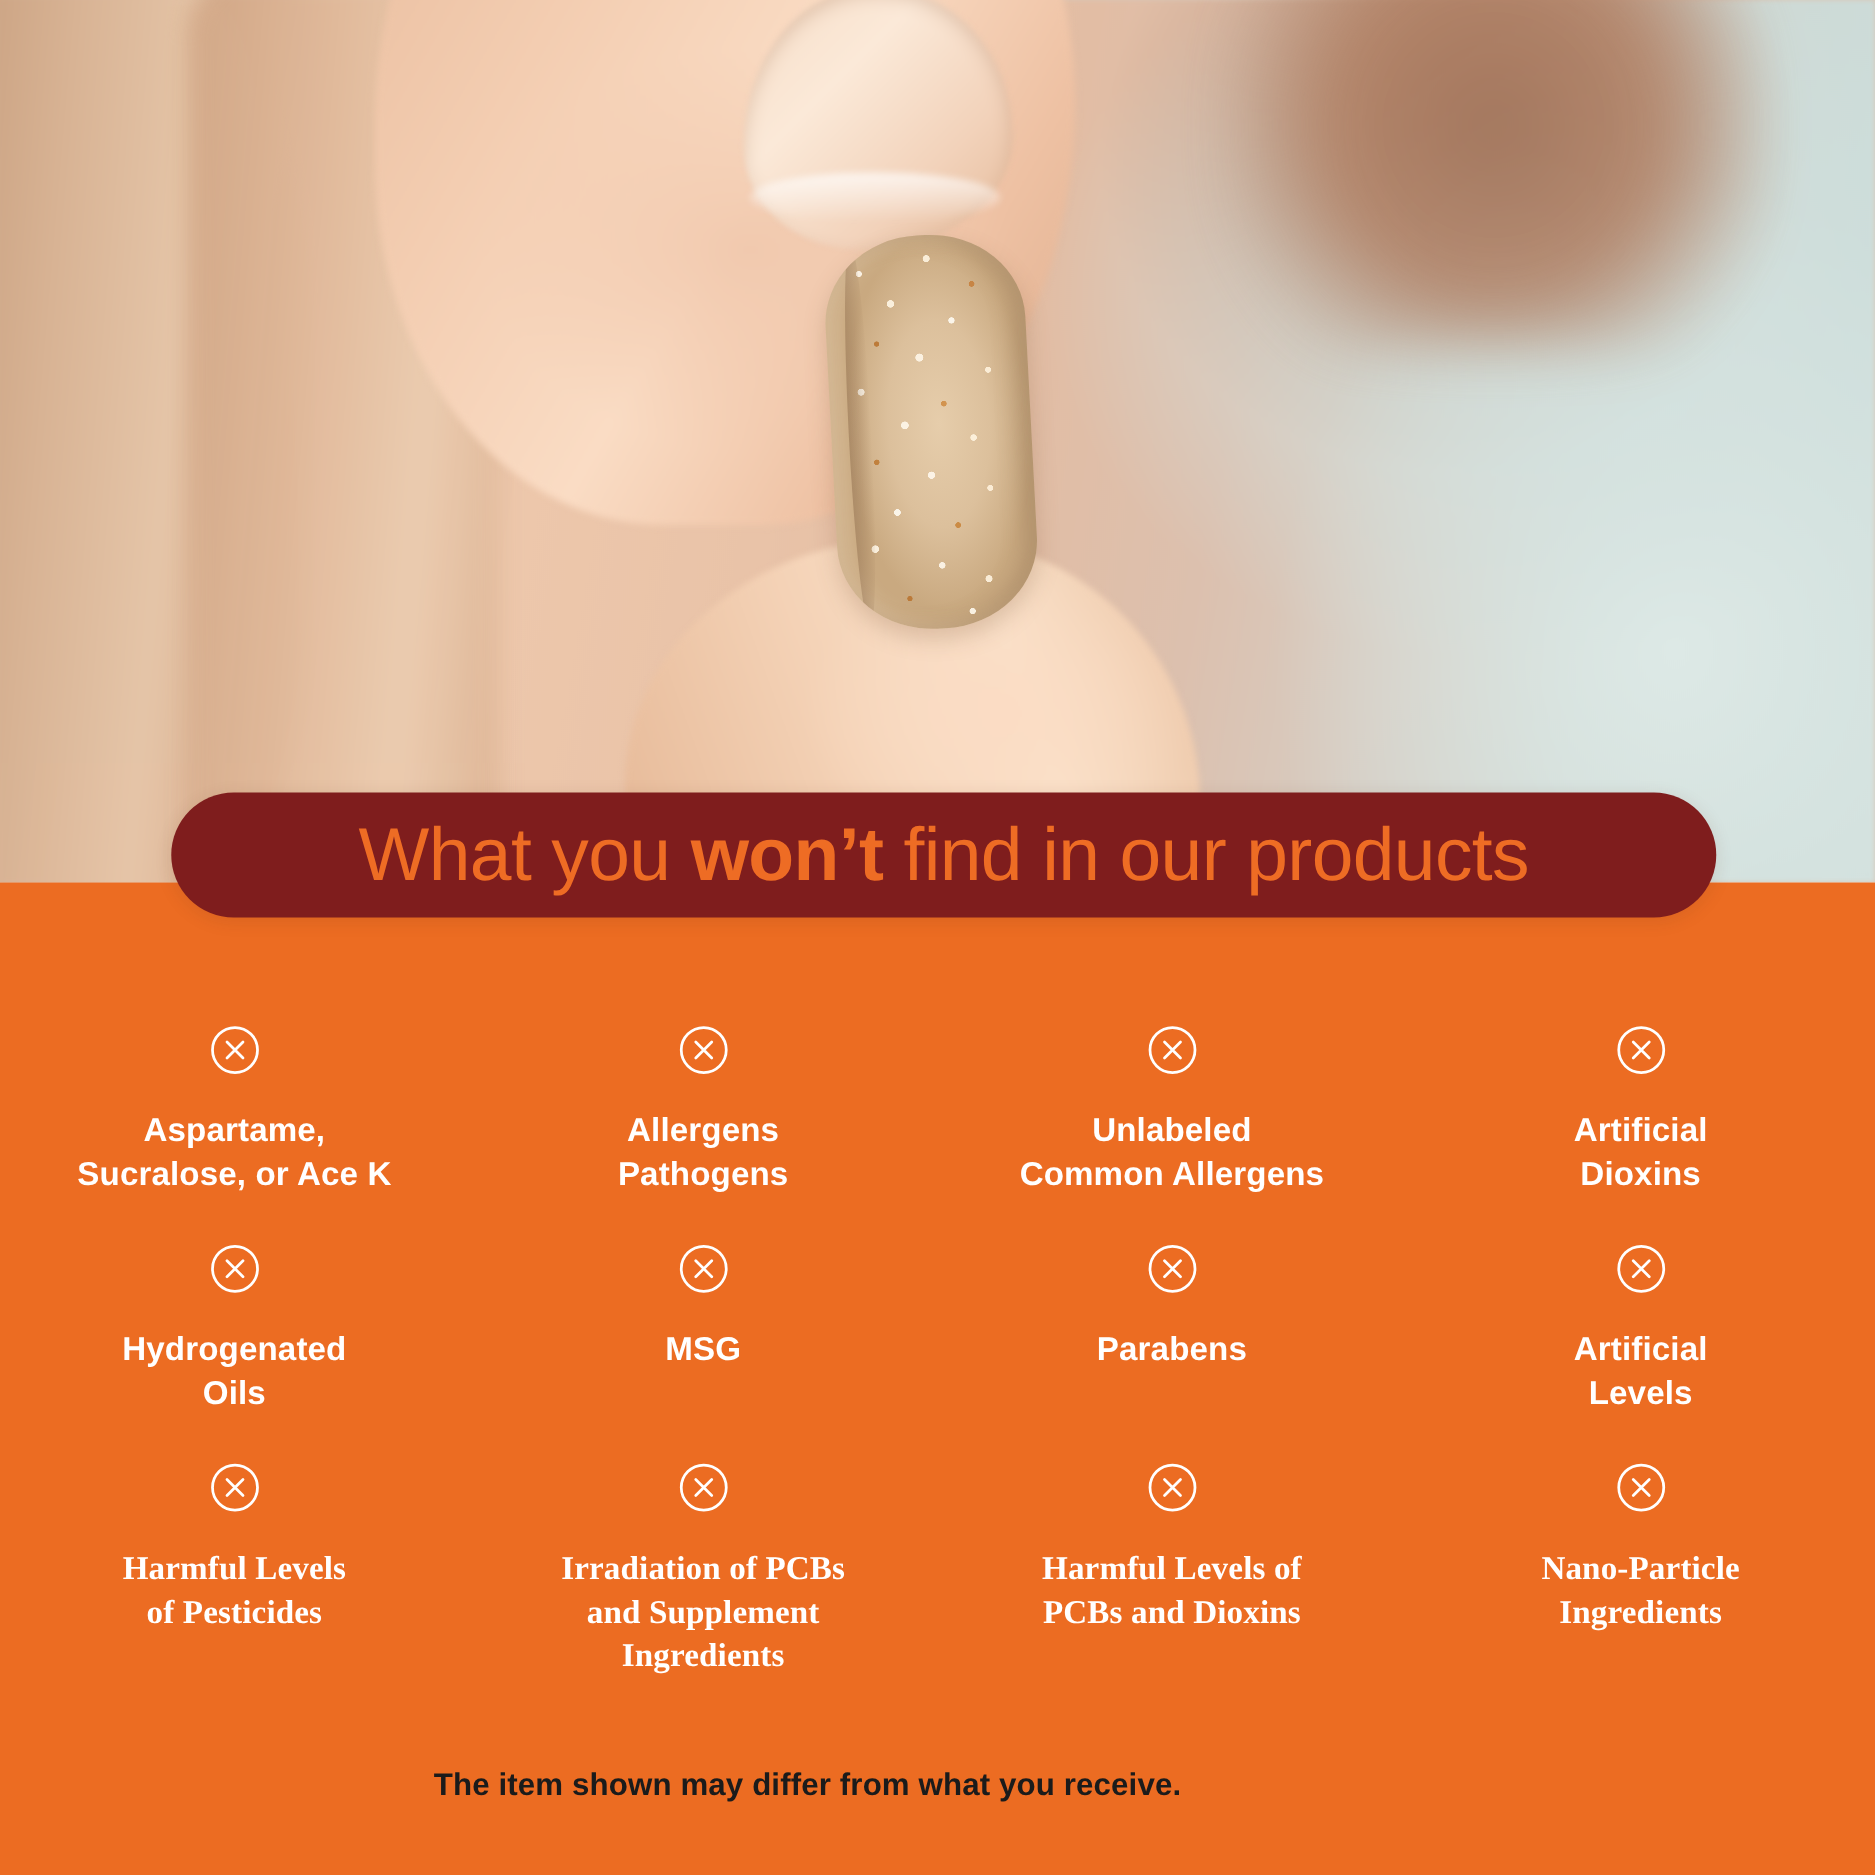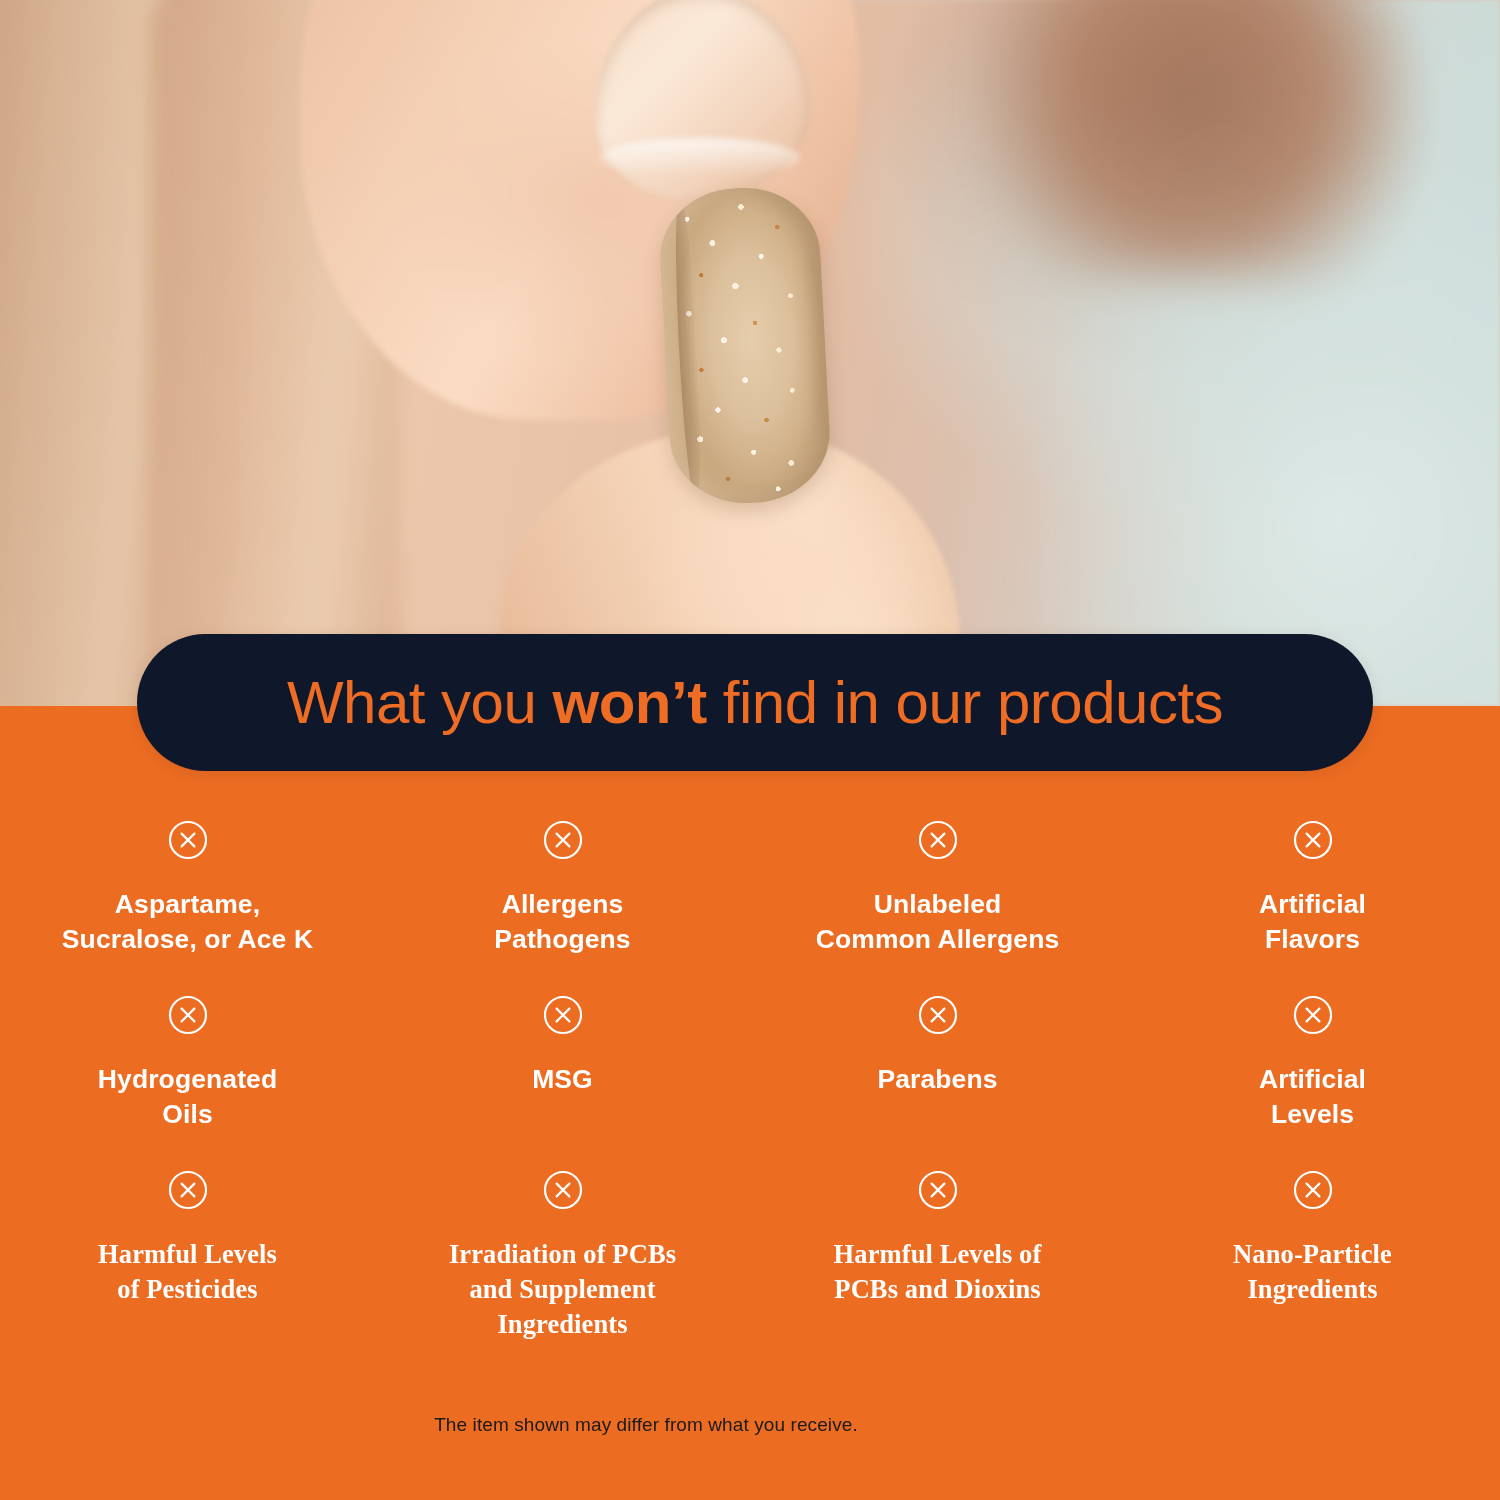--- a/index.html
+++ b/index.html
@@ -168,22 +168,22 @@
     position:absolute;
     left:0; top:706px;
     width:1500px; height:794px;
     background:#ec6c22;
   }
 
   
   .headline-card {
     position:absolute;
     left:137px; top:634px;
-    width:1236px; height:137px;
-    background:#0f172a;
+    width:1236px; height:100px;
+    background:#7f1d1d;
     border-radius:69px;
     display:flex;
     align-items:center;
     justify-content:center;
     box-shadow:0 3px 14px rgba(90,50,20,.13);
     z-index:5;
   }
   .headline {
     font-size:60px;
     line-height:1;
@@ -227,22 +227,22 @@
     letter-spacing:.1px;
   }
 
   
   .footer {
     position:absolute;
     left:0; top:1414px;
     width:1292px;
     text-align:center;
     color:#1b1b1b;
-    font-size:19px;
-    font-weight:400;
+    font-size:25px;
+    font-weight:700;
     letter-spacing:.1px;
   }
 </style>
 </head>
 <body>
 
 <div class="poster">
 
   <div class="photo">
     <div class="ph-bg"></div>
@@ -298,21 +298,21 @@
           <div>Common Allergens</div>
         </div>
       </div>
       <div class="cell">
         <svg class="xicon" viewBox="0 0 40 40">
           <circle cx="20" cy="20" r="18" fill="none" stroke="#ffffff" stroke-width="2.2"></circle>
           <path d="M13.6 13.6 L26.4 26.4 M26.4 13.6 L13.6 26.4" stroke="#ffffff" stroke-width="2.2" stroke-linecap="round"></path>
         </svg>
         <div class="cell-label">
           <div>Artificial</div>
-          <div>Flavors</div>
+          <div>Dioxins</div>
         </div>
       </div>
     </div>
 
     <div class="row r2">
       <div class="cell">
         <svg class="xicon" viewBox="0 0 40 40">
           <circle cx="20" cy="20" r="18" fill="none" stroke="#ffffff" stroke-width="2.2"></circle>
           <path d="M13.6 13.6 L26.4 26.4 M26.4 13.6 L13.6 26.4" stroke="#ffffff" stroke-width="2.2" stroke-linecap="round"></path>
         </svg>

